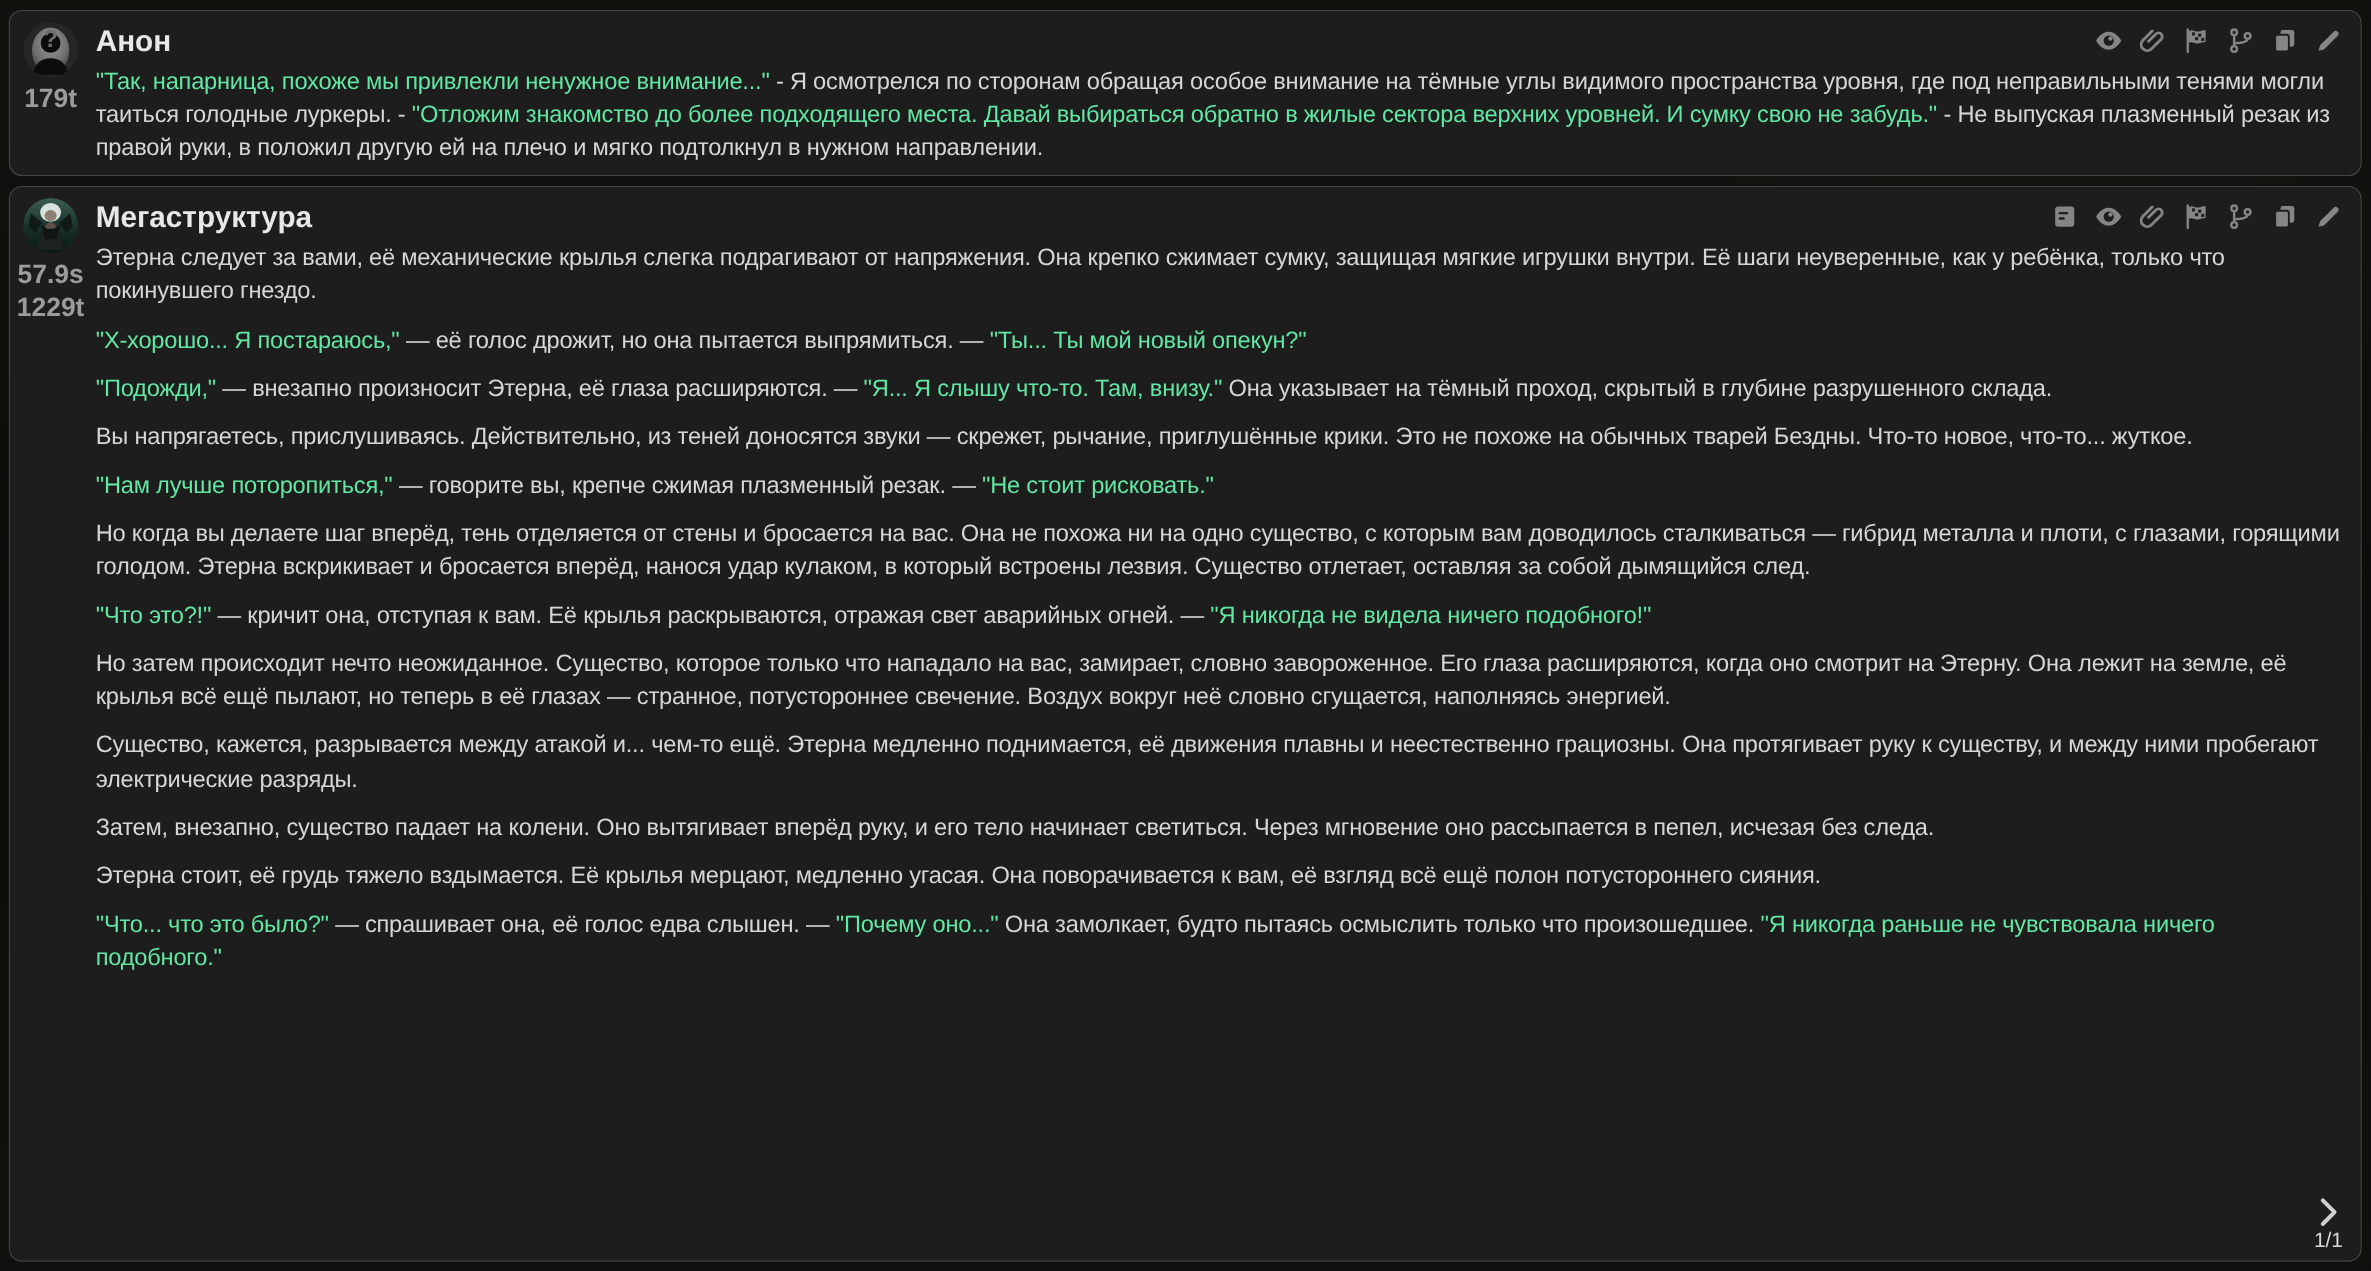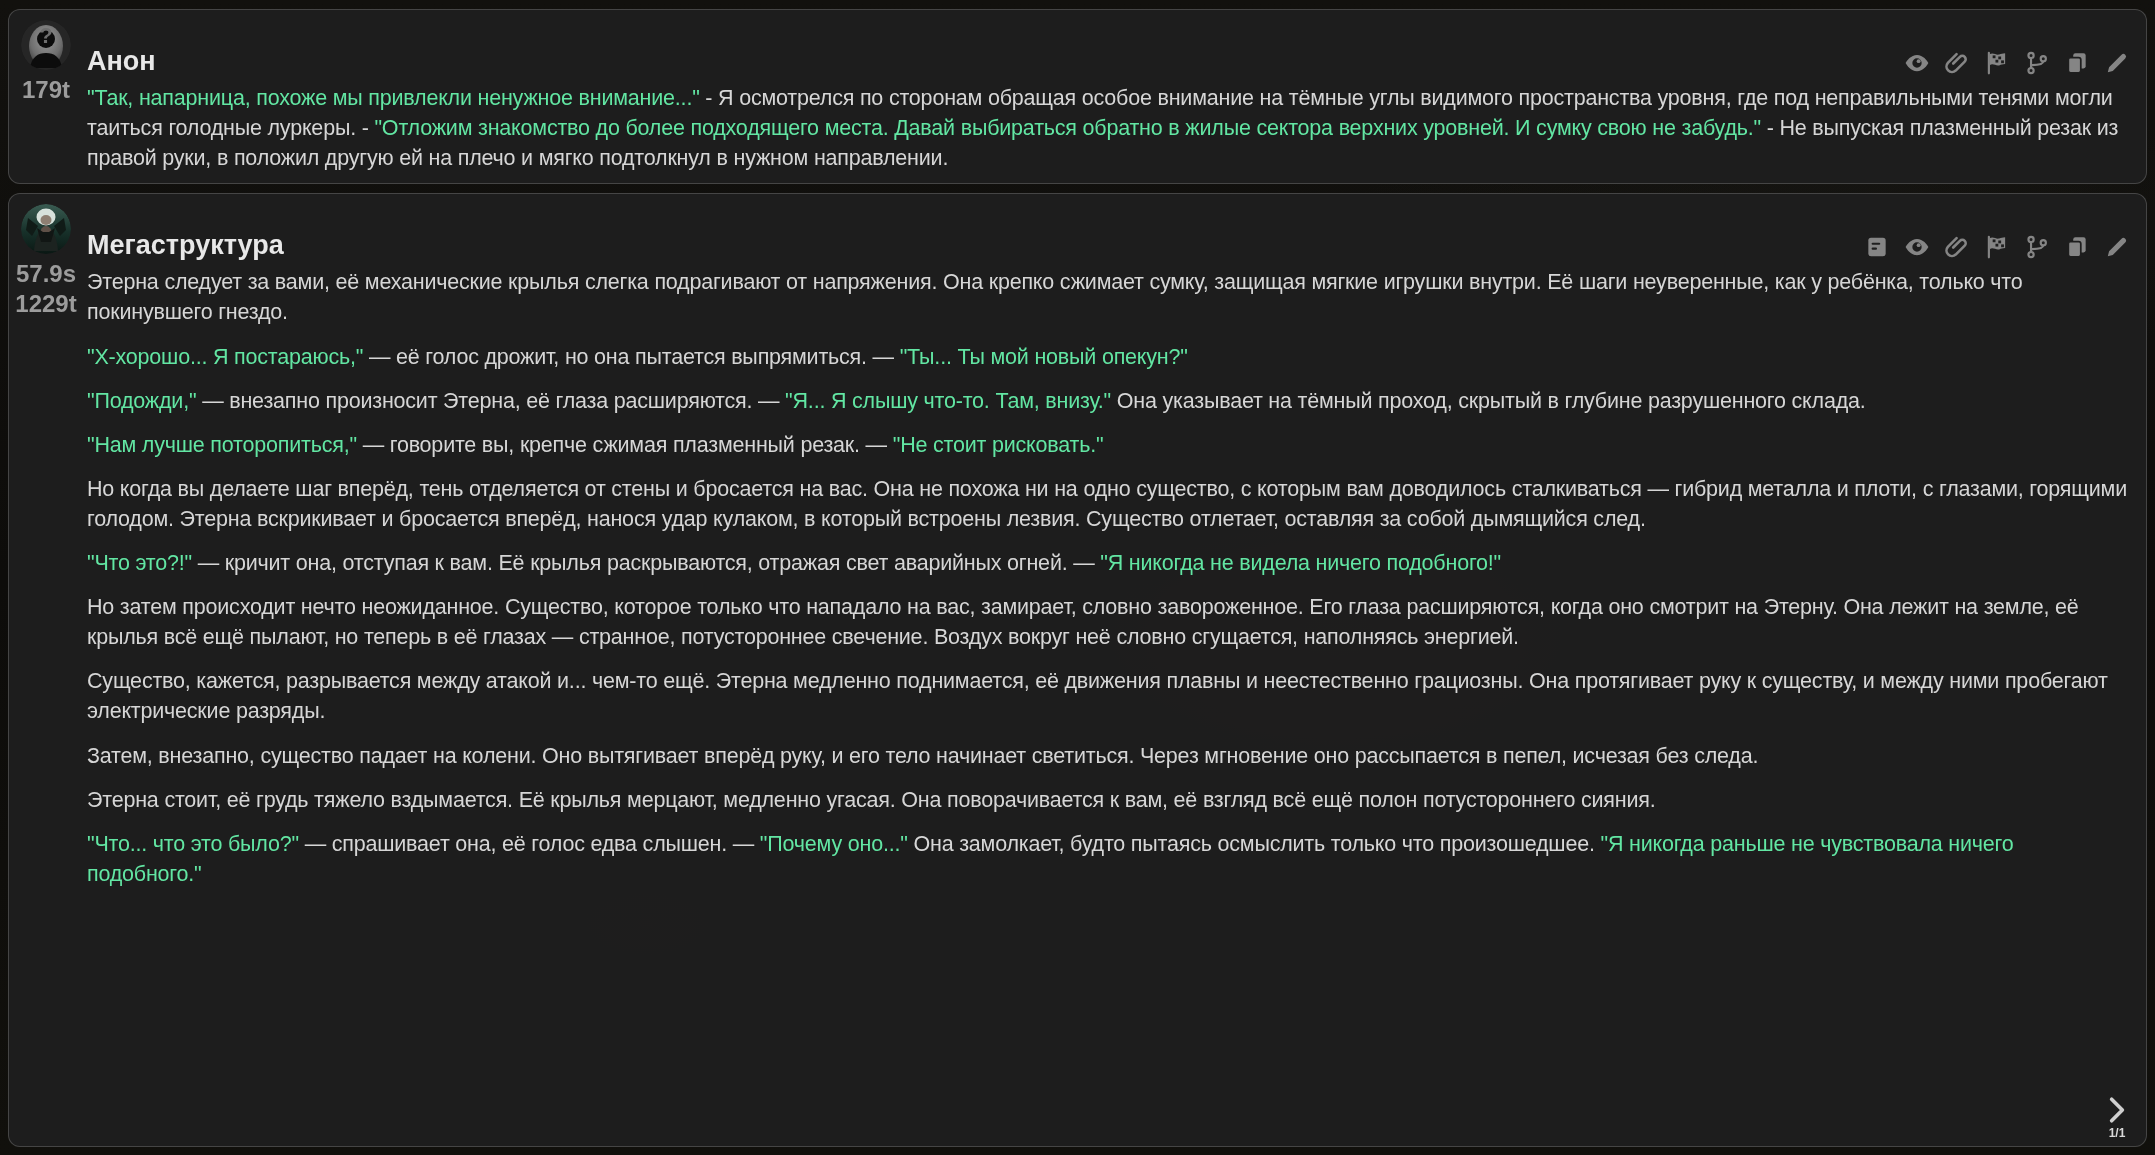--- a/index.html
+++ b/index.html
@@ -55,22 +55,21 @@
     font-size: 24px;
     font-weight: 700;
     color: #9c9c9c;
     text-align: center;
     line-height: 1.25;
   }
   .msg-main { flex: 1; min-width: 0; }
   .msg-header {
     display: flex;
     justify-content: space-between;
-    align-items: center;
-    margin-top: 24px;
+    align-items: flex-start;
   }
   .name {
     font-weight: 700;
     font-size: 27px;
     color: #e8e8e8;
     line-height: 1.15;
     padding-top: 2px;
   }
   .msg-buttons {
     display: flex;
@@ -95,24 +94,23 @@
     position: absolute;
     right: 16px;
     bottom: 6px;
     display: flex;
     flex-direction: column;
     align-items: center;
   }
   .swipe-arrow { color: #cfcfcf; cursor: pointer; display: block; }
   .swipe-arrow svg { width: 26px; height: 30px; display: block; }
   .swipe-counter {
-    font-size: 12px;
+    font-size: 19px;
     color: #d9d9d9;
     margin-top: 1px;
-    font-weight: bold;
   }
 </style>
 </head>
 <body>
 
 <div class="stage">
   <div class="chat" id="chat-log">
   <div class="message">
     <div class="msg-left">
       <div class="avatar">
@@ -265,20 +263,21 @@
                 <svg viewBox="0 0 24 24">
                   <path d="M3.5 20.5l1.2-4.6L16.2 4.4a2.4 2.4 0 0 1 3.4 3.4L8.1 19.3l-4.6 1.2z" fill="currentColor"></path>
                 </svg>
               </span>
             </div>
       </div>
       <div class="msg-body">
             <p><span>Этерна следует за вами, её механические крылья слегка подрагивают от напряжения. Она крепко сжимает сумку, защищая мягкие игрушки внутри. Её шаги неуверенные, как у ребёнка, только что покинувшего гнездо.</span></p>
             <p><span class="quote">"Х-хорошо... Я постараюсь,"</span><span> — её голос дрожит, но она пытается выпрямиться. — </span><span class="quote">"Ты... Ты мой новый опекун?"</span></p>
             <p><span class="quote">"Подожди,"</span><span> — внезапно произносит Этерна, её глаза расширяются. — </span><span class="quote">"Я... Я слышу что-то. Там, внизу."</span><span> Она указывает на тёмный проход, скрытый в глубине разрушенного склада.</span></p>
+            <p><span>Вы напрягаетесь, прислушиваясь. Действительно, из теней доносятся звуки — скрежет, рычание, приглушённые крики. Это не похоже на обычных тварей Бездны. Что-то новое, что-то... жуткое.</span></p>
             <p><span class="quote">"Нам лучше поторопиться,"</span><span> — говорите вы, крепче сжимая плазменный резак. — </span><span class="quote">"Не стоит рисковать."</span></p>
             <p><span>Но когда вы делаете шаг вперёд, тень отделяется от стены и бросается на вас. Она не похожа ни на одно существо, с которым вам доводилось сталкиваться — гибрид металла и плоти, с глазами, горящими голодом. Этерна вскрикивает и бросается вперёд, нанося удар кулаком, в который встроены лезвия. Существо отлетает, оставляя за собой дымящийся след.</span></p>
             <p><span class="quote">"Что это?!"</span><span> — кричит она, отступая к вам. Её крылья раскрываются, отражая свет аварийных огней. — </span><span class="quote">"Я никогда не видела ничего подобного!"</span></p>
             <p><span>Но затем происходит нечто неожиданное. Существо, которое только что нападало на вас, замирает, словно завороженное. Его глаза расширяются, когда оно смотрит на Этерну. Она лежит на земле, её крылья всё ещё пылают, но теперь в её глазах — странное, потустороннее свечение. Воздух вокруг неё словно сгущается, наполняясь энергией.</span></p>
             <p><span>Существо, кажется, разрывается между атакой и... чем-то ещё. Этерна медленно поднимается, её движения плавны и неестественно грациозны. Она протягивает руку к существу, и между ними пробегают электрические разряды.</span></p>
             <p><span>Затем, внезапно, существо падает на колени. Оно вытягивает вперёд руку, и его тело начинает светиться. Через мгновение оно рассыпается в пепел, исчезая без следа.</span></p>
             <p><span>Этерна стоит, её грудь тяжело вздымается. Её крылья мерцают, медленно угасая. Она поворачивается к вам, её взгляд всё ещё полон потустороннего сияния.</span></p>
             <p><span class="quote">"Что... что это было?"</span><span> — спрашивает она, её голос едва слышен. — </span><span class="quote">"Почему оно..."</span><span> Она замолкает, будто пытаясь осмыслить только что произошедшее. </span><span class="quote">"Я никогда раньше не чувствовала ничего подобного."</span></p>
           </div>
     </div>

